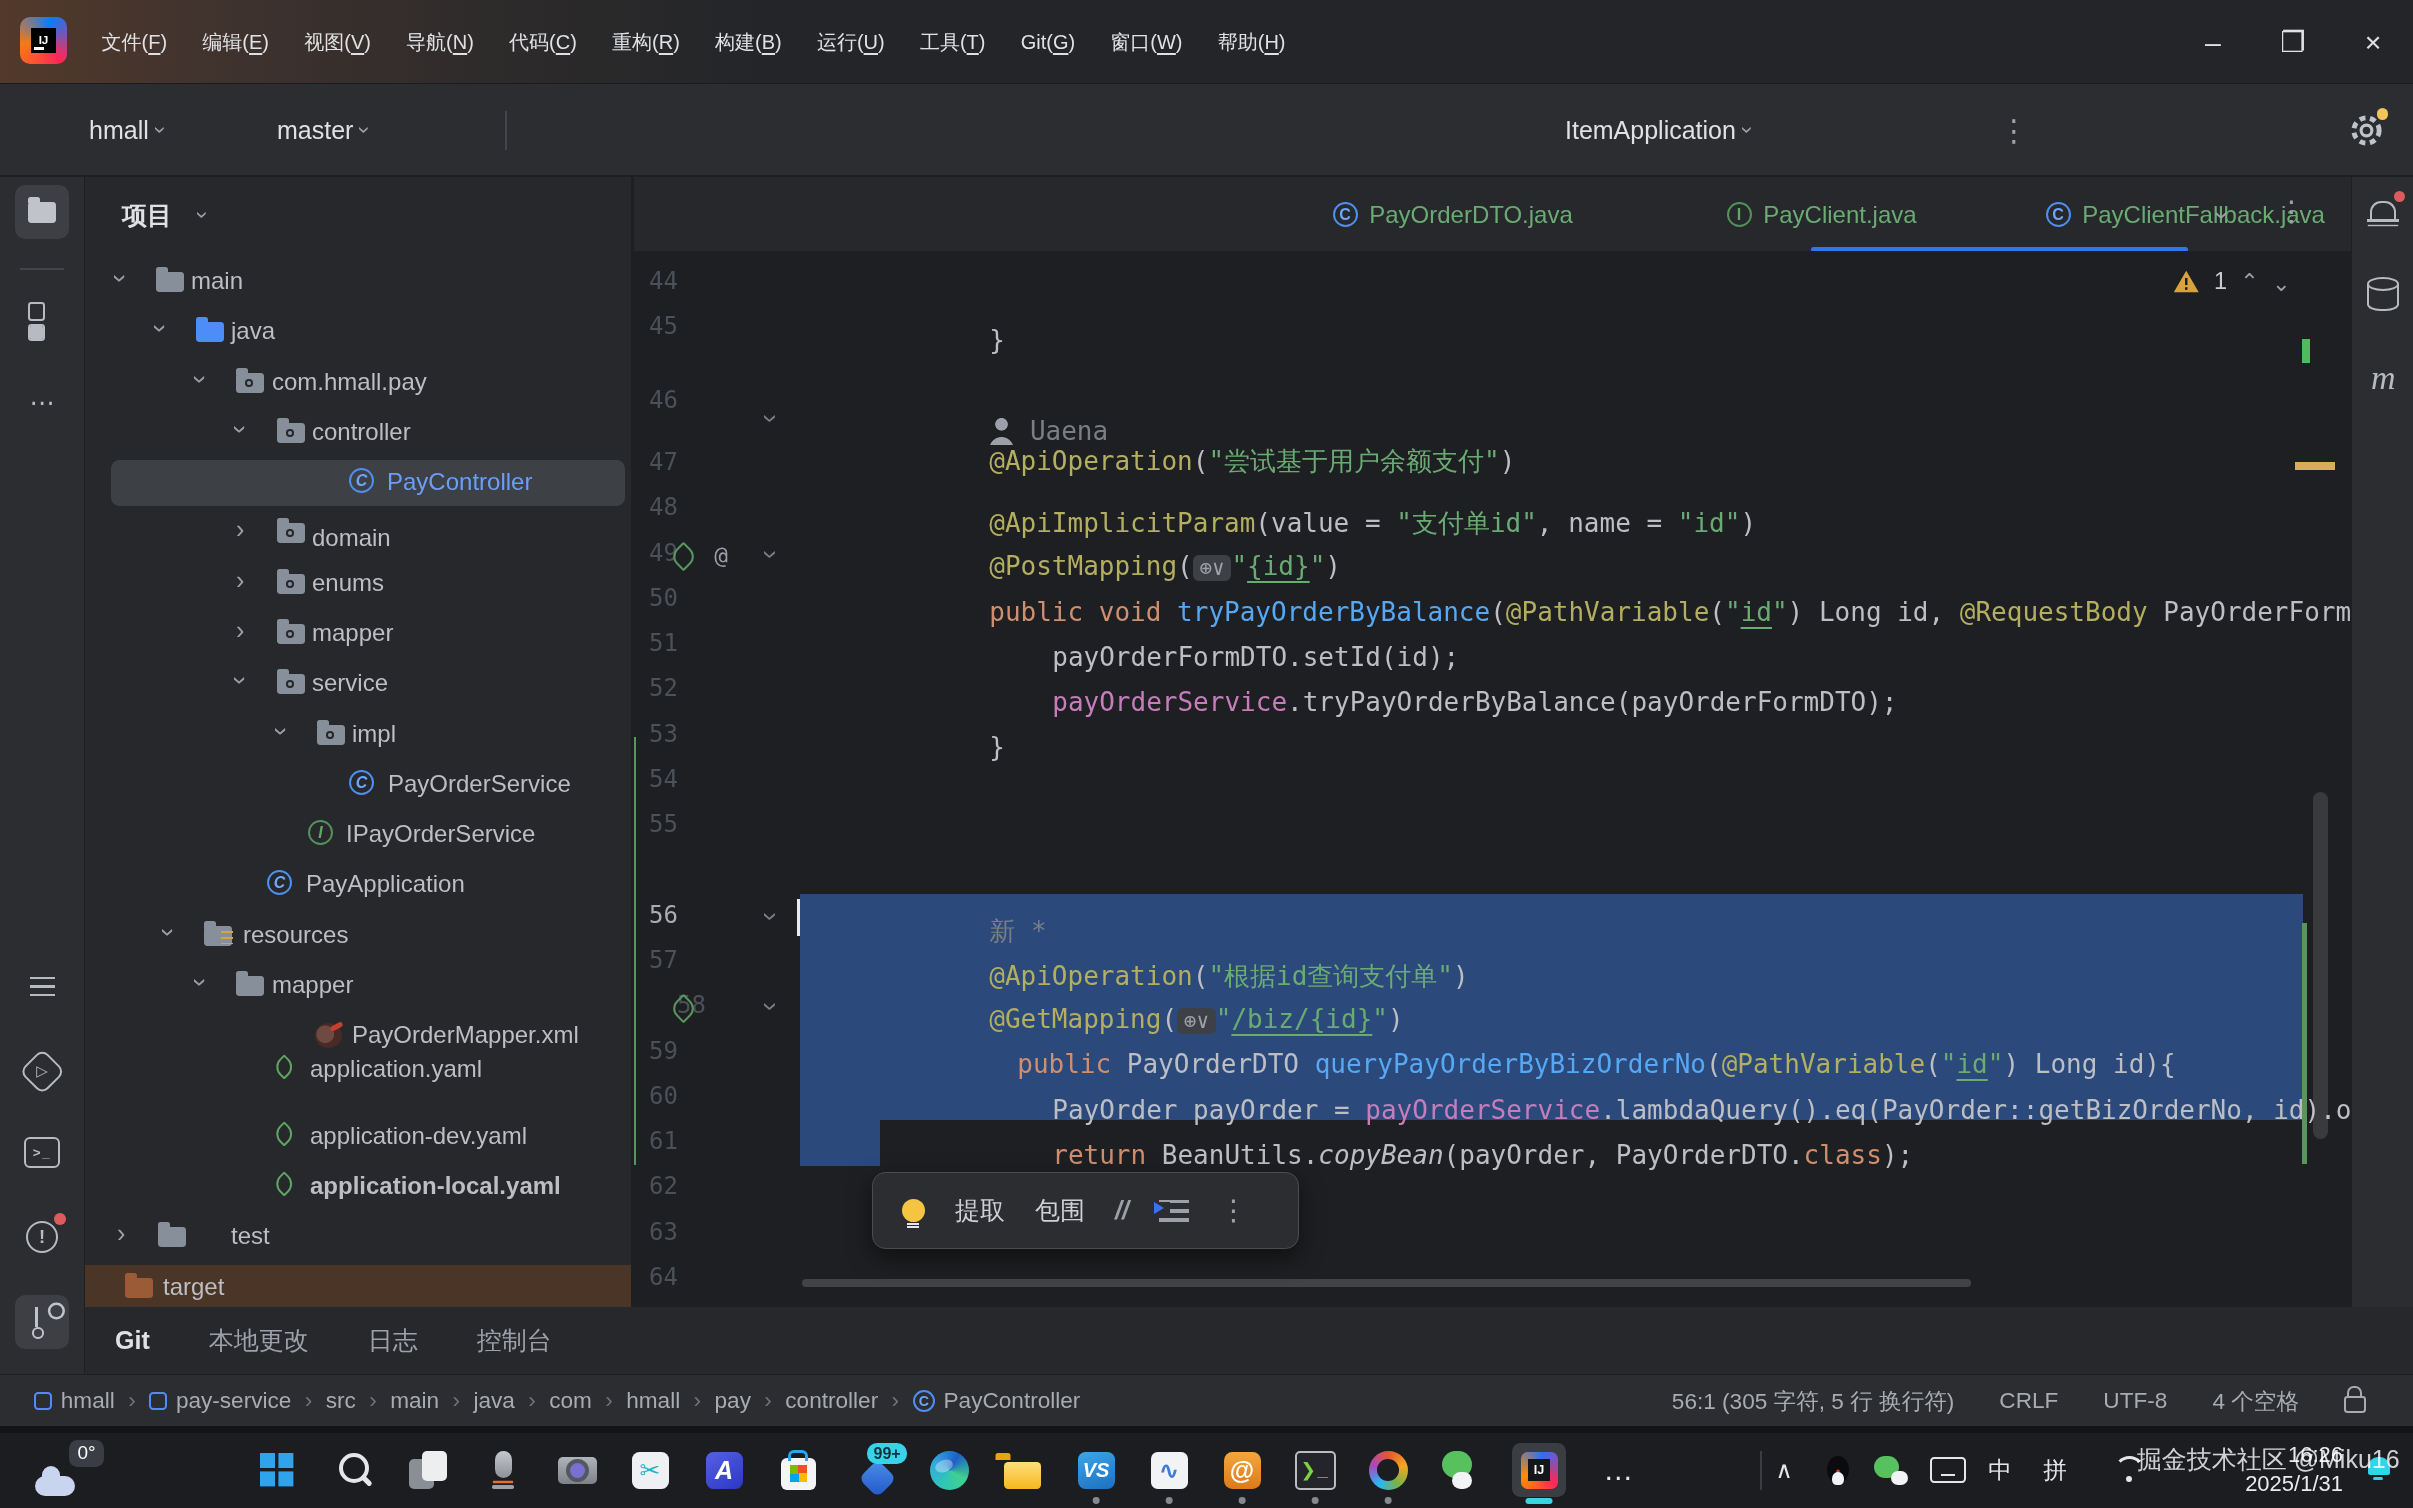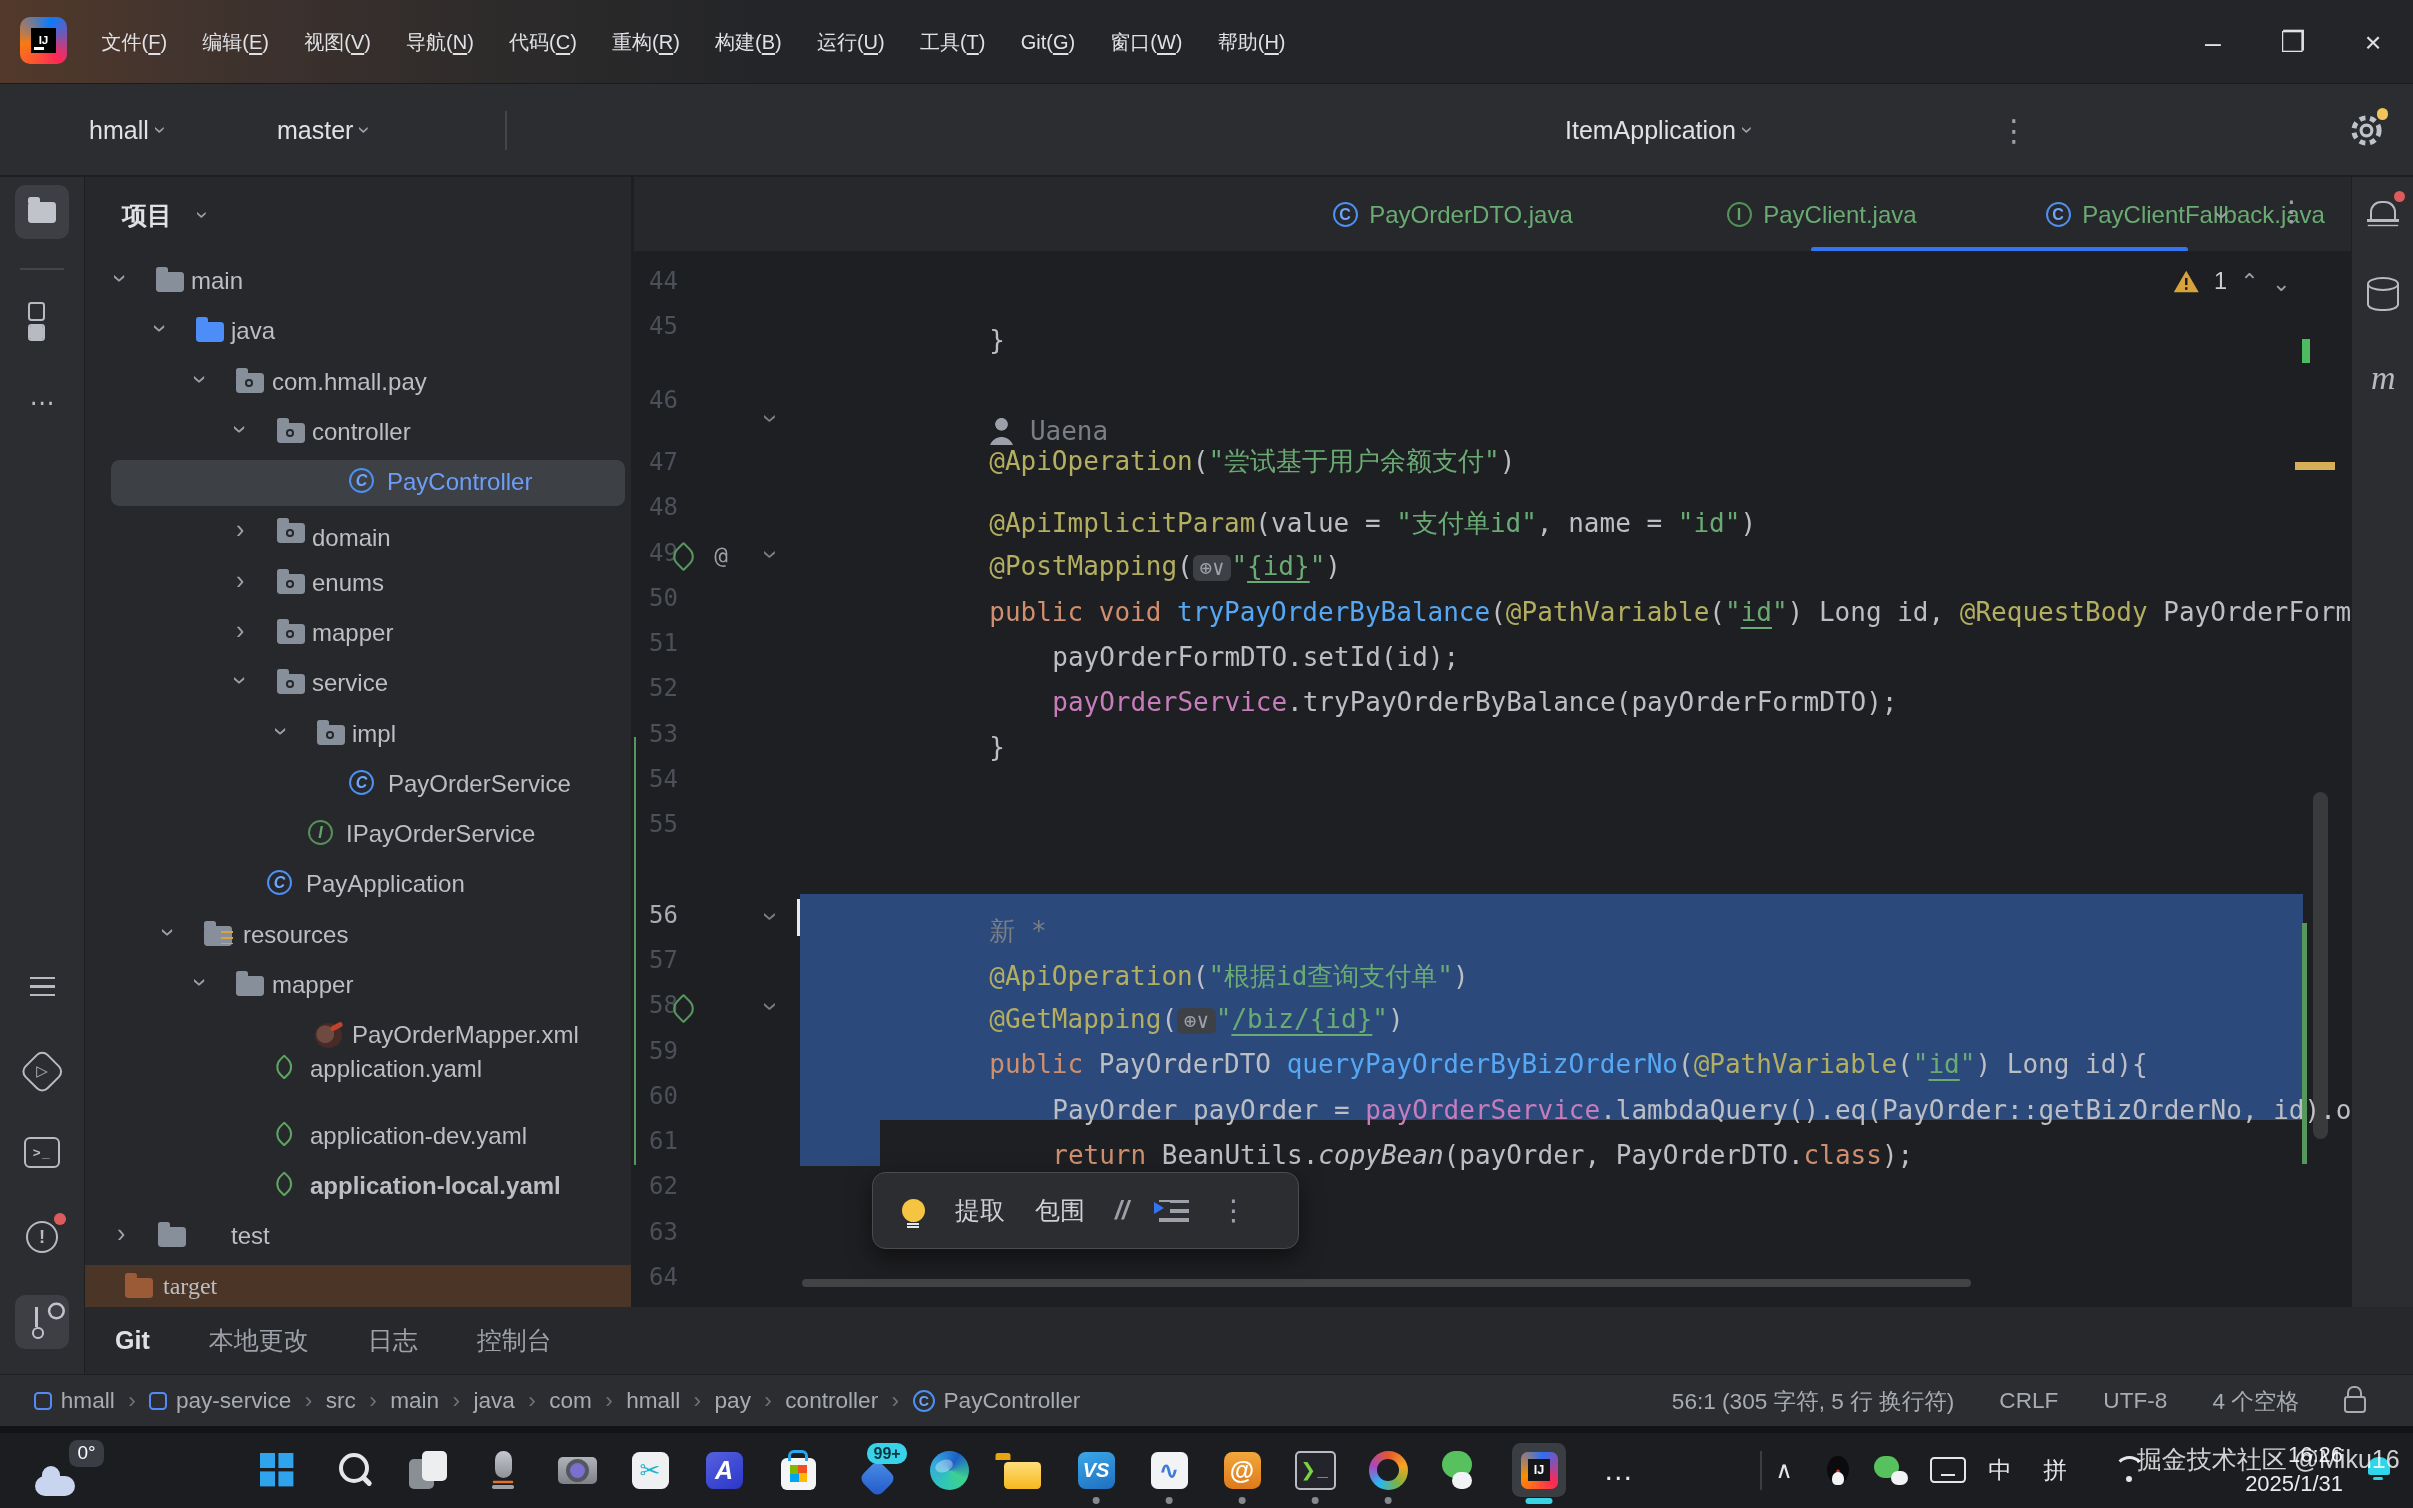--- a/index.html
+++ b/index.html
@@ -570,21 +570,21 @@
       <div class="trow" style="top: 955px;">
 
         <span class="tchev" data-k="&gt;" style="left: 117px;"></span>
         <span class="tic" data-k="fold" style="left: 158px;"><i class="px"></i></span>
         <span class="tlabel" style="left: 194px; margin-left: 37px;">test</span>
       </div>
       <div class="trow" data-sel="trg" style="top: 1006px;">
         <span class="hl"></span>
 
         <span class="tic" data-k="ftar" style="left: 125px;"><i class="px"></i></span>
-        <span class="tlabel" style="left: 163px; font-family: Liberation Serif, serif;">target</span>
+        <span class="tlabel" style="left: 163px;">target</span>
       </div>
     </div>
 
 </div>
 
 <div id="tabbar">
   <div>
 
   <div class="etab" style="left: 670px; color: rgb(106, 171, 115);">
         <span class="b" data-k="C">C</span>
@@ -704,21 +704,21 @@
         <span class="ltext" style="left: 230px;">
           
         <span class="tk" data-k="ann">@ApiOperation</span><span class="tk">(</span><span class="tk" data-k="str">"根据id查询支付单"</span><span class="tk">)</span></span>
       </div>
       <div class="crow" style="top: 688px;">
         <span class="lnum">57</span>
         <span class="ltext" style="left: 230px;">
           
         <span class="tk" data-k="ann">@GetMapping</span><span class="tk">(</span><span class="tk" data-k="inlay">⊕∨</span><span class="tk" data-k="str">"</span><span class="tk" data-k="str" data-u="1">/biz/{id}</span><span class="tk" data-k="str">"</span><span class="tk">)</span></span>
       </div>
-      <div class="crow" style="top: 733px;">
+      <div class="crow" style="top: 733px; margin-left: 28px;">
         <span class="lnum">58</span>
         <span class="ltext" style="left: 230px;">
           
         <span class="tk" data-k="kw">public</span><span class="tk"> PayOrderDTO </span><span class="tk" data-k="mth">queryPayOrderByBizOrderNo</span><span class="tk">(</span><span class="tk" data-k="ann">@PathVariable</span><span class="tk">(</span><span class="tk" data-k="str">"</span><span class="tk" data-k="str" data-u="1">id</span><span class="tk" data-k="str">"</span><span class="tk">) Long id){</span></span>
       </div>
       <div class="crow" style="top: 779px;">
         <span class="lnum">59</span>
         <span class="ltext" style="left: 293px;">
           
         <span class="tk">PayOrder payOrder = </span><span class="tk" data-k="fld">payOrderService</span><span class="tk">.lambdaQuery().eq(PayOrder::getBizOrderNo, id).one();</span></span>

